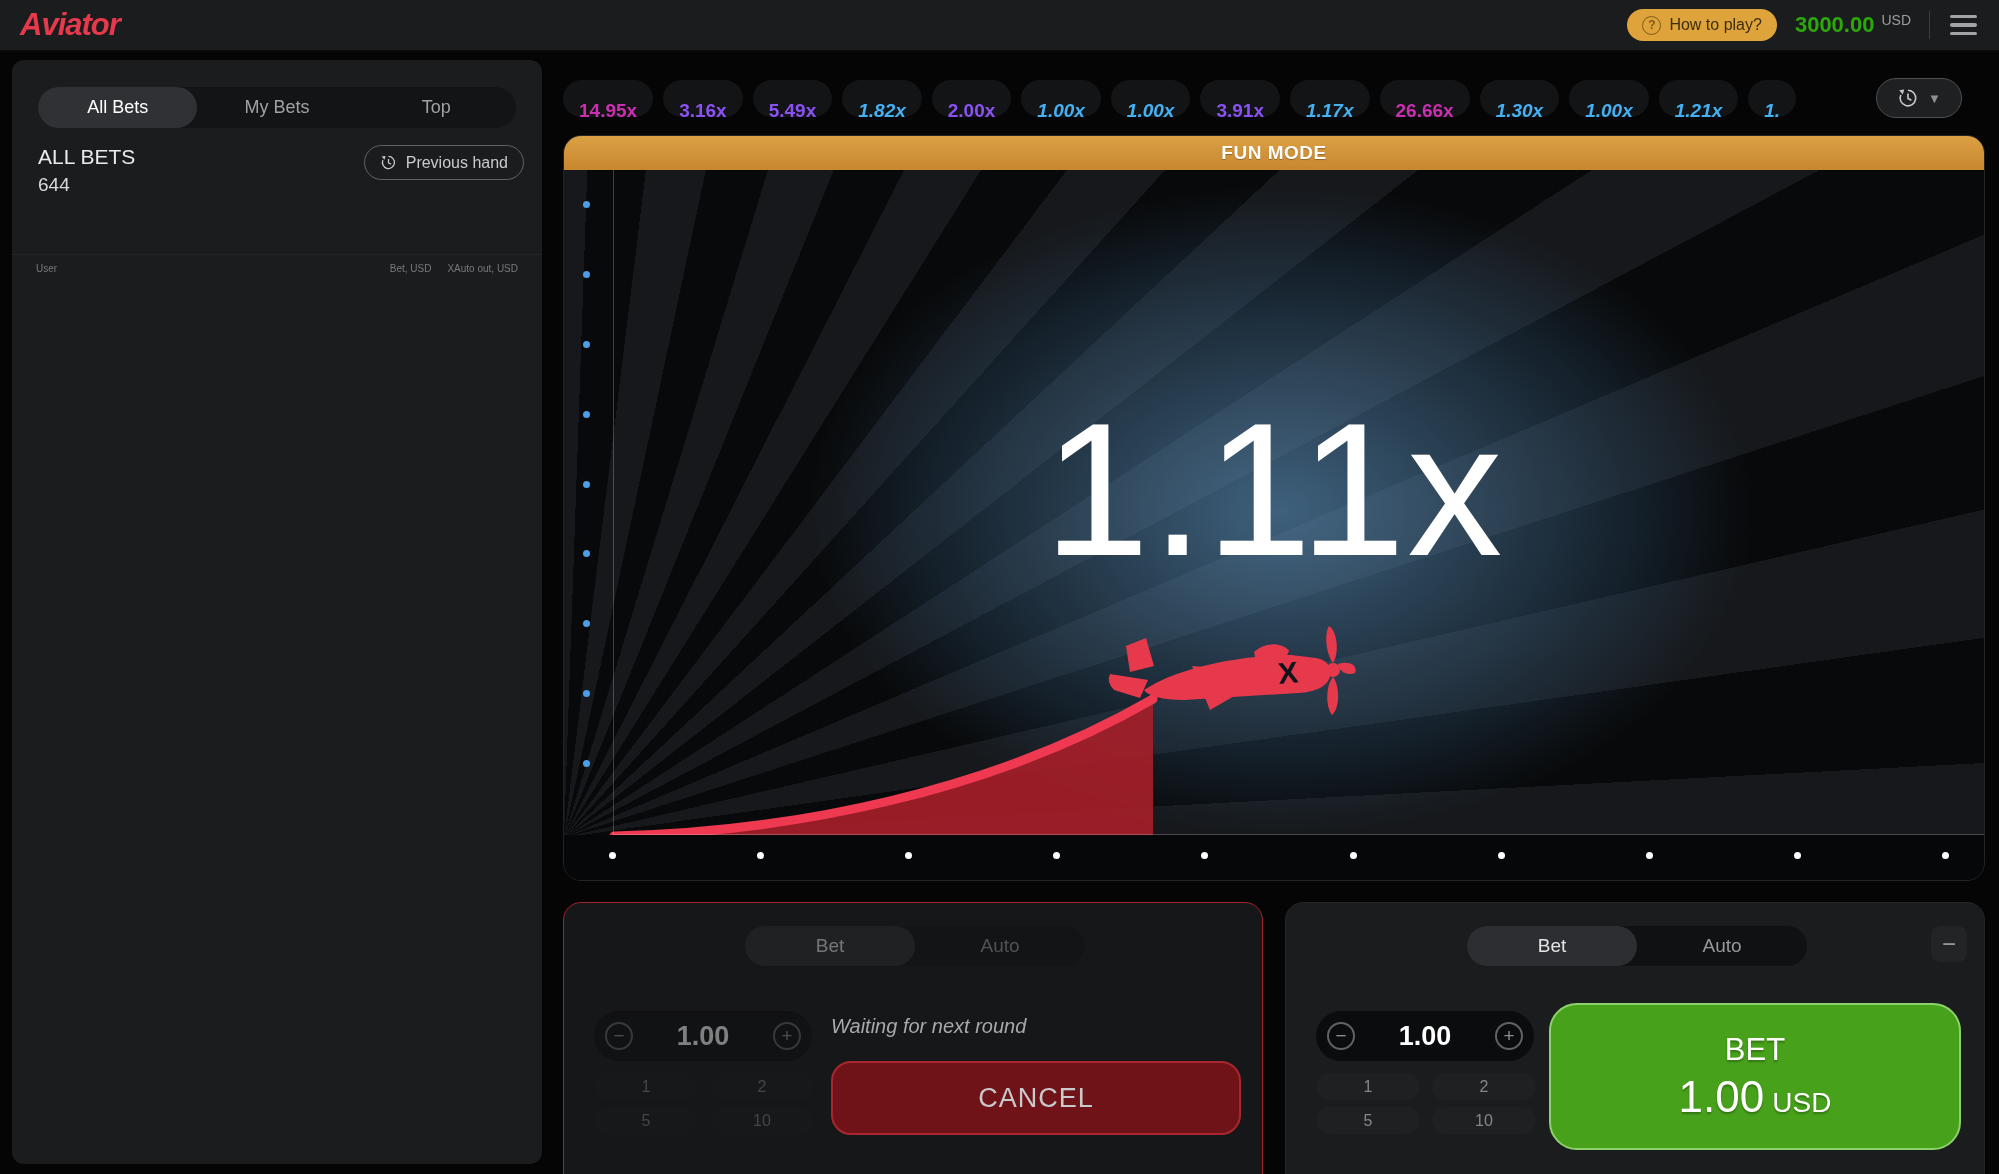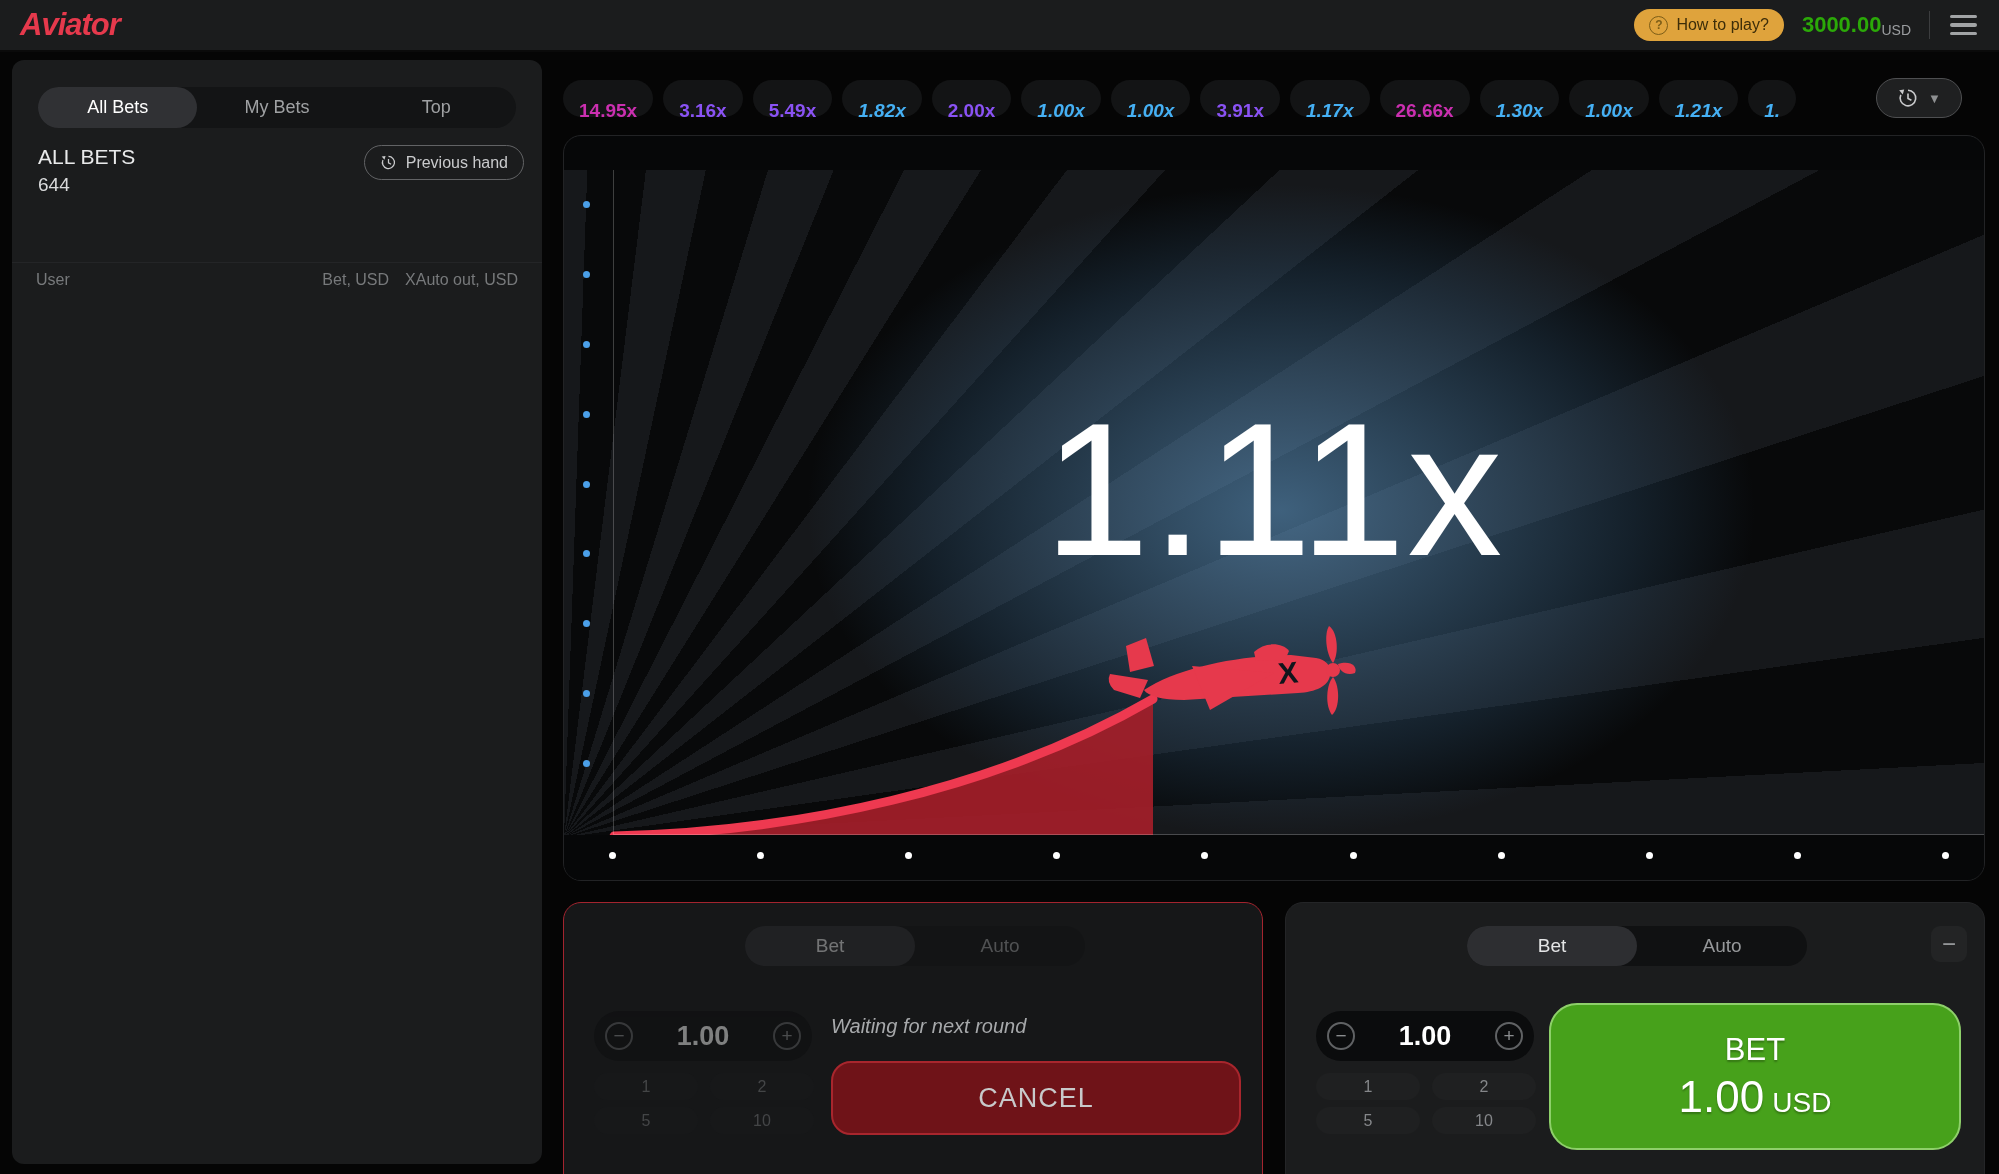--- a/index.html
+++ b/index.html
@@ -12,21 +12,21 @@
             border-bottom:2px solid #0a0a0a; z-index:5; }
   #logo { color:#e6394c; font-style:italic; font-weight:bold; font-size:31px;
           letter-spacing:-1px; }
   #topbar-right { margin-left:auto; display:flex; align-items:center; gap:18px; }
   #howto { display:flex; align-items:center; gap:8px; height:32px; padding:0 15px;
            background:#dfa33c; border:none; border-radius:16px; color:#3c2d09;
            font-size:16px; cursor:pointer; }
   #howto .qmark { width:19px; height:19px; border:1.5px solid #7c5d17; border-radius:50%;
                   display:flex; align-items:center; justify-content:center; font-size:12px;
                   color:#7c5d17; font-weight:bold; }
-  #balance { display:flex; align-items:flex-end; }
+  #balance { display:flex; align-items:flex-start; gap:7px; }
   #balance .amt { color:#2ba908; font-weight:bold; font-size:22px; }
   #balance .cur { color:#9b9da0; font-size:14px; }
   .vdiv { width:1px; height:28px; background:#3c3d3f; }
   #burger { display:flex; flex-direction:column; gap:5px; cursor:pointer; padding:4px 2px; }
   #burger i { display:block; width:27px; height:3.5px; background:#a2a4a6; border-radius:2px; }
 
   
   #history-row { position:absolute; left:563px; top:78px; width:1297px; height:40px;
                  display:flex; gap:10px; overflow:hidden; align-items:center; }
   .hchip { flex:0 0 auto; height:37px; line-height:37px; padding:12px 16px; border-radius:19px;
@@ -48,22 +48,22 @@
   .side-tab { flex:1; display:flex; align-items:center; justify-content:center;
               font-size:18px; color:#9fa1a3; border-radius:21px; cursor:pointer; }
   .side-tab.active { background:#303134; color:#ffffff; }
   #side-head { position:absolute; left:26px; top:85px; right:18px; display:flex; }
   #side-title { color:#e9eaeb; font-size:21px; }
   #side-count { color:#d9dadb; font-size:19px; margin-top:5px; }
   #prevhand { margin-left:auto; align-self:flex-start; height:35px; padding:0 15px;
               border:1px solid #626365; border-radius:18px; background:transparent;
               color:#c9cacc; font-size:16px; display:flex; align-items:center; gap:9px;
               cursor:pointer; }
-  #side-cols { position:absolute; left:0; top:202px; width:100%; padding:8px 24px 6px 24px;
-               display:flex; align-items:flex-end; color:#77797b; font-size:16px;
+  #side-cols { position:absolute; left:0; top:194px; width:100%; padding:8px 24px 6px 24px;
+               display:flex; align-items:flex-end; color:#77797b; font-size:10px;
                border-top:1px solid #242527; }
   #col-user { flex:1; }
   #col-bet  { }
   #col-x    { margin-left:16px; }
   #col-cash { margin-left:auto; }
 
   
   #game { position:absolute; left:563px; top:135px; width:1422px; height:746px;
           border-radius:18px; overflow:hidden; background:#060708; border:1px solid #222325; }
   #fun-banner { position:absolute; left:0; top:0; width:100%; height:34px;
@@ -270,20 +270,21 @@
 
       <circle cx="247" cy="60" r="7"></circle>
 
       <path d="M243,16 C252,22 253,44 247,53 C240,44 238,24 243,16 Z"></path>
       <path d="M247,67 C254,76 254,98 246,105 C239,96 240,75 247,67 Z"></path>
       <path d="M252,54 C264,50 272,56 269,63 C260,66 253,61 252,54 Z"></path>
     </g>
     <text x="193" y="74" font-size="30" font-weight="bold" fill="#10151c" font-family="Liberation Sans, sans-serif" transform="rotate(-5 193 74)">X</text>
   </svg>
 
+  <div id="fun-banner">FUN MODE</div>
 </div>
 
 <div id="panel-left" class="bet-panel">
   <div class="pb-tabs dim">
     <div class="pb-tab active">Bet</div>
     <div class="pb-tab">Auto</div>
   </div>
   <div class="dim">
     <div class="stepper">
       <button class="step-btn">−</button>

